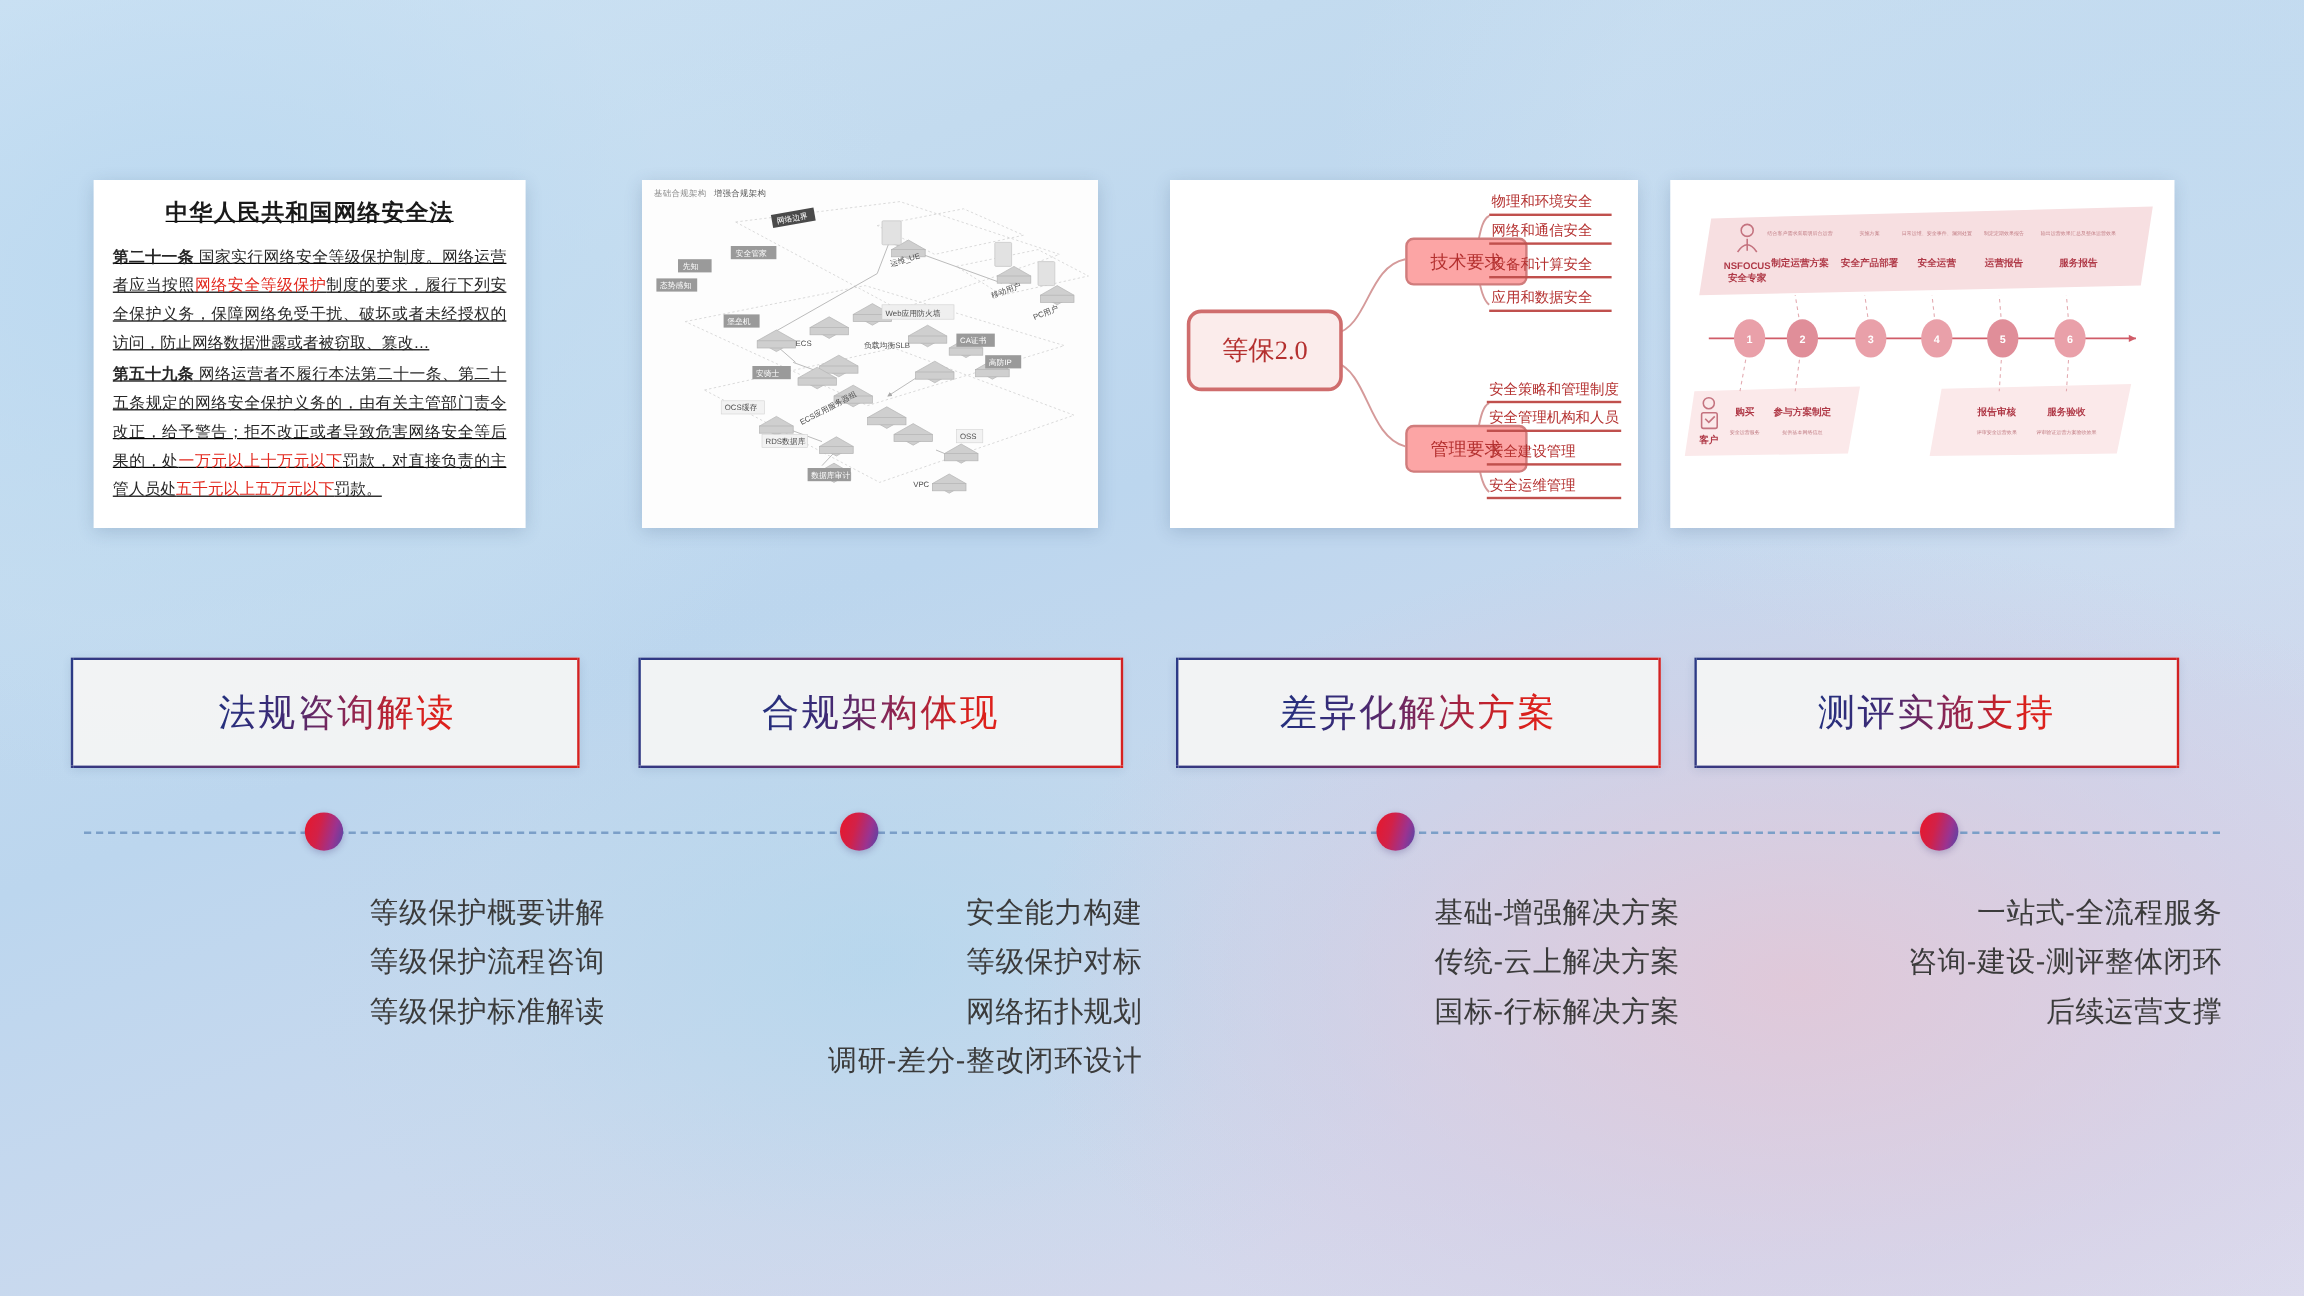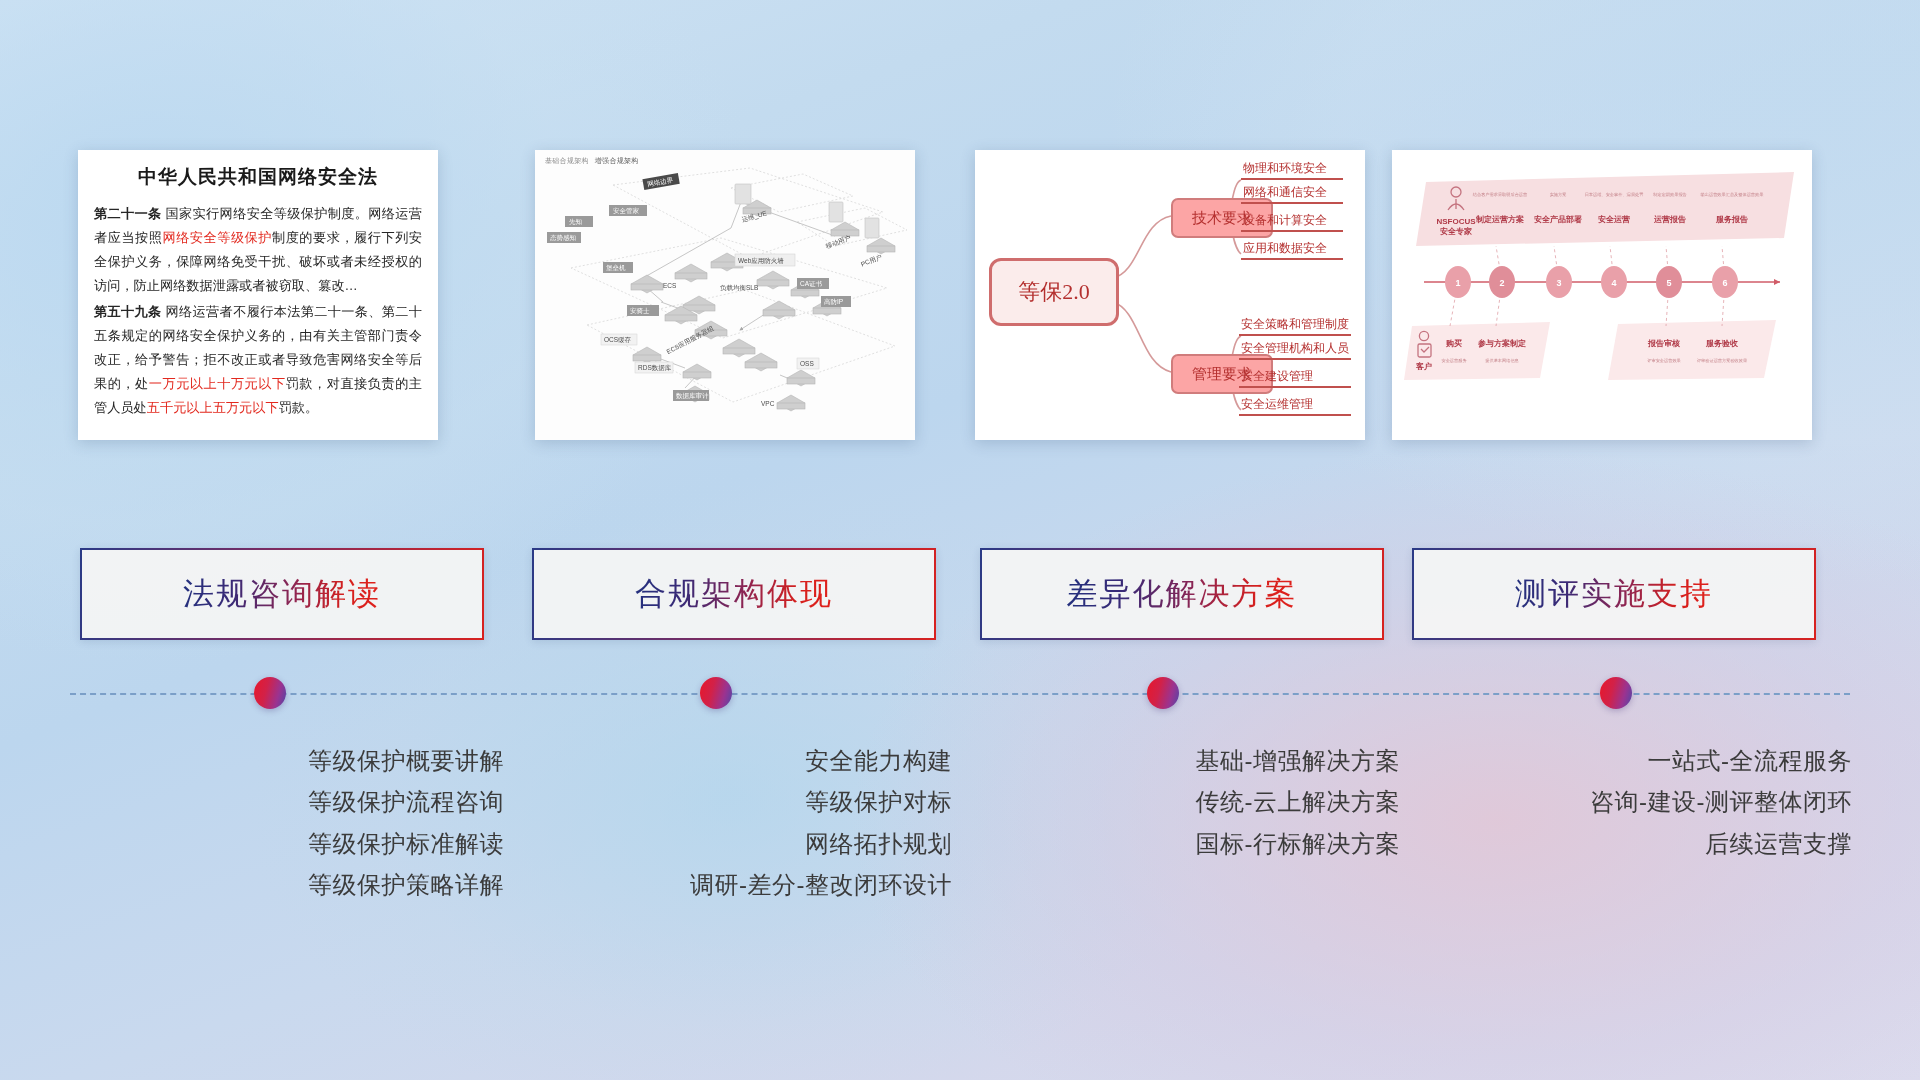--- a/index.html
+++ b/index.html
@@ -21,21 +21,21 @@
 
   
   .cards { position: absolute; top: 150px; left: 0; width: 1920px; height: 300px; }
   .card {
     position: absolute;
     top: 0;
     background: #ffffff;
     box-shadow: 0 3px 14px rgba(40,70,110,0.20);
     overflow: hidden;
   }
-  .card.c0 { left: 78px;   width: 360px; height: 290px; }
+  .card.c0 { left: 78px;   width: 360px; height: 290px; text-decoration: underline; }
   .card.c1 { left: 535px;  width: 380px; height: 290px; }
   .card.c2 { left: 975px;  width: 390px; height: 290px; }
   .card.c3 { left: 1392px; width: 420px; height: 290px; }
 
   
   .law { padding: 14px 16px 10px 16px; box-sizing: border-box; height: 100%; }
   .law-title {
     text-align: center; font-weight: bold; font-size: 19px; color: #1a1a1a;
     letter-spacing: 1px; margin-bottom: 12px;
   }
@@ -91,21 +91,21 @@
   
   .titles { position: absolute; top: 548px; left: 0; width: 1920px; height: 92px; }
   .title-box {
     position: absolute; top: 0; height: 88px;
     background: rgba(244,244,244,0.94);
     border: 2px solid;
     border-image: linear-gradient(100deg, #2b3a86 0%, #7a2b62 45%, #d8211f 100%) 1;
     box-shadow: 0 2px 8px rgba(40,70,110,0.14);
     display: flex; align-items: center; justify-content: center;
   }
-  .title-box.t0 { left: 80px;   width: 400px; }
+  .title-box.t0 { left: 59px;   width: 400px; padding-left: 20px; }
   .title-box.t1 { left: 532px;  width: 400px; }
   .title-box.t2 { left: 980px;  width: 400px; }
   .title-box.t3 { left: 1412px; width: 400px; }
   .title-text {
     font-size: 31px; font-weight: 500; letter-spacing: 2px;
     background: linear-gradient(95deg, #23307e 0%, #3b2a76 26%, #8c2553 55%, #d6201d 82%, #e0211c 100%);
     -webkit-background-clip: text; background-clip: text;
     -webkit-text-fill-color: transparent; color: transparent;
     font-family: "Liberation Sans", sans-serif;
   }
@@ -436,21 +436,20 @@
     <div class="tl-dot d1"></div>
     <div class="tl-dot d2"></div>
     <div class="tl-dot d3"></div>
   </div>
 
   <div class="lists">
     <div class="list-col l0">
       <div class="list-item">等级保护概要讲解</div>
       <div class="list-item">等级保护流程咨询</div>
       <div class="list-item">等级保护标准解读</div>
-      <div class="list-item">等级保护策略详解</div>
     </div>
     <div class="list-col l1">
       <div class="list-item">安全能力构建</div>
       <div class="list-item">等级保护对标</div>
       <div class="list-item">网络拓扑规划</div>
       <div class="list-item">调研-差分-整改闭环设计</div>
     </div>
     <div class="list-col l2">
       <div class="list-item">基础-增强解决方案</div>
       <div class="list-item">传统-云上解决方案</div>

